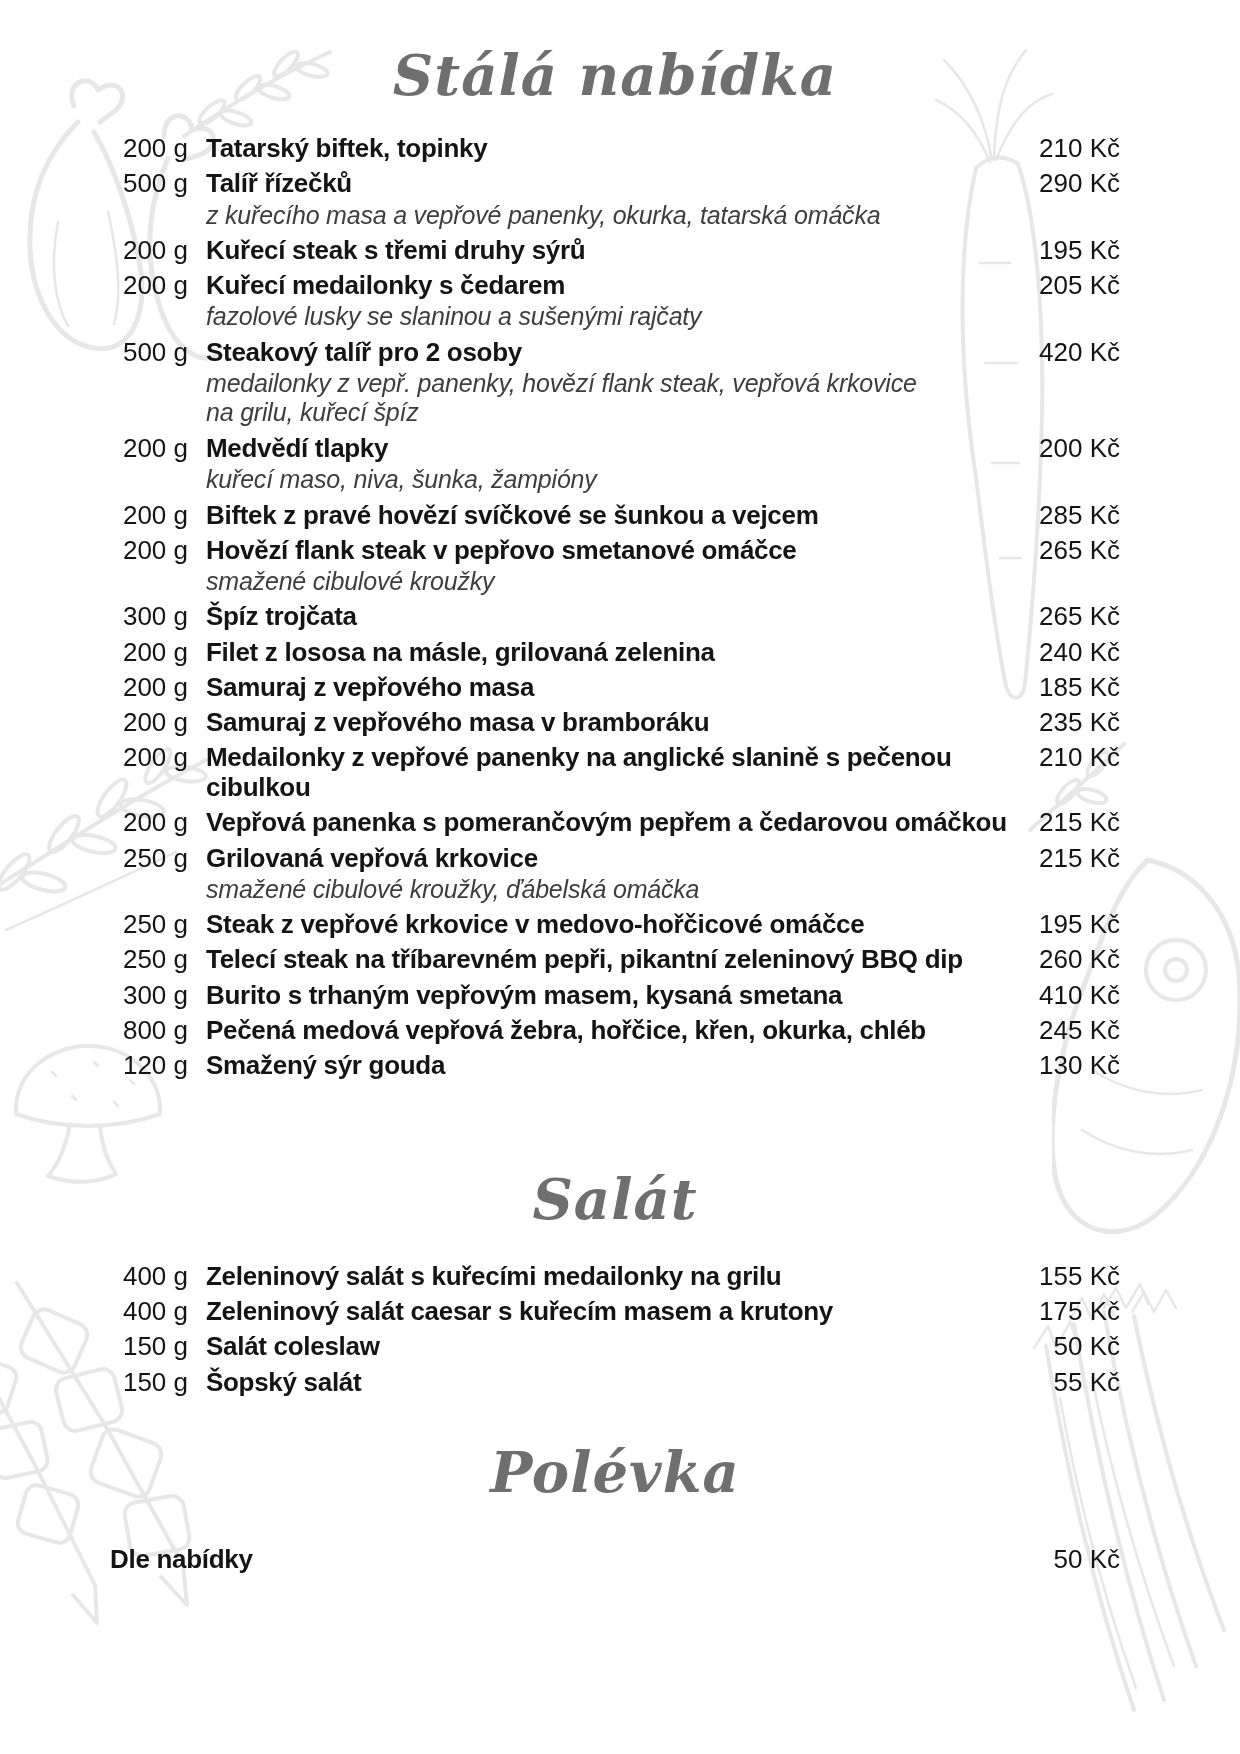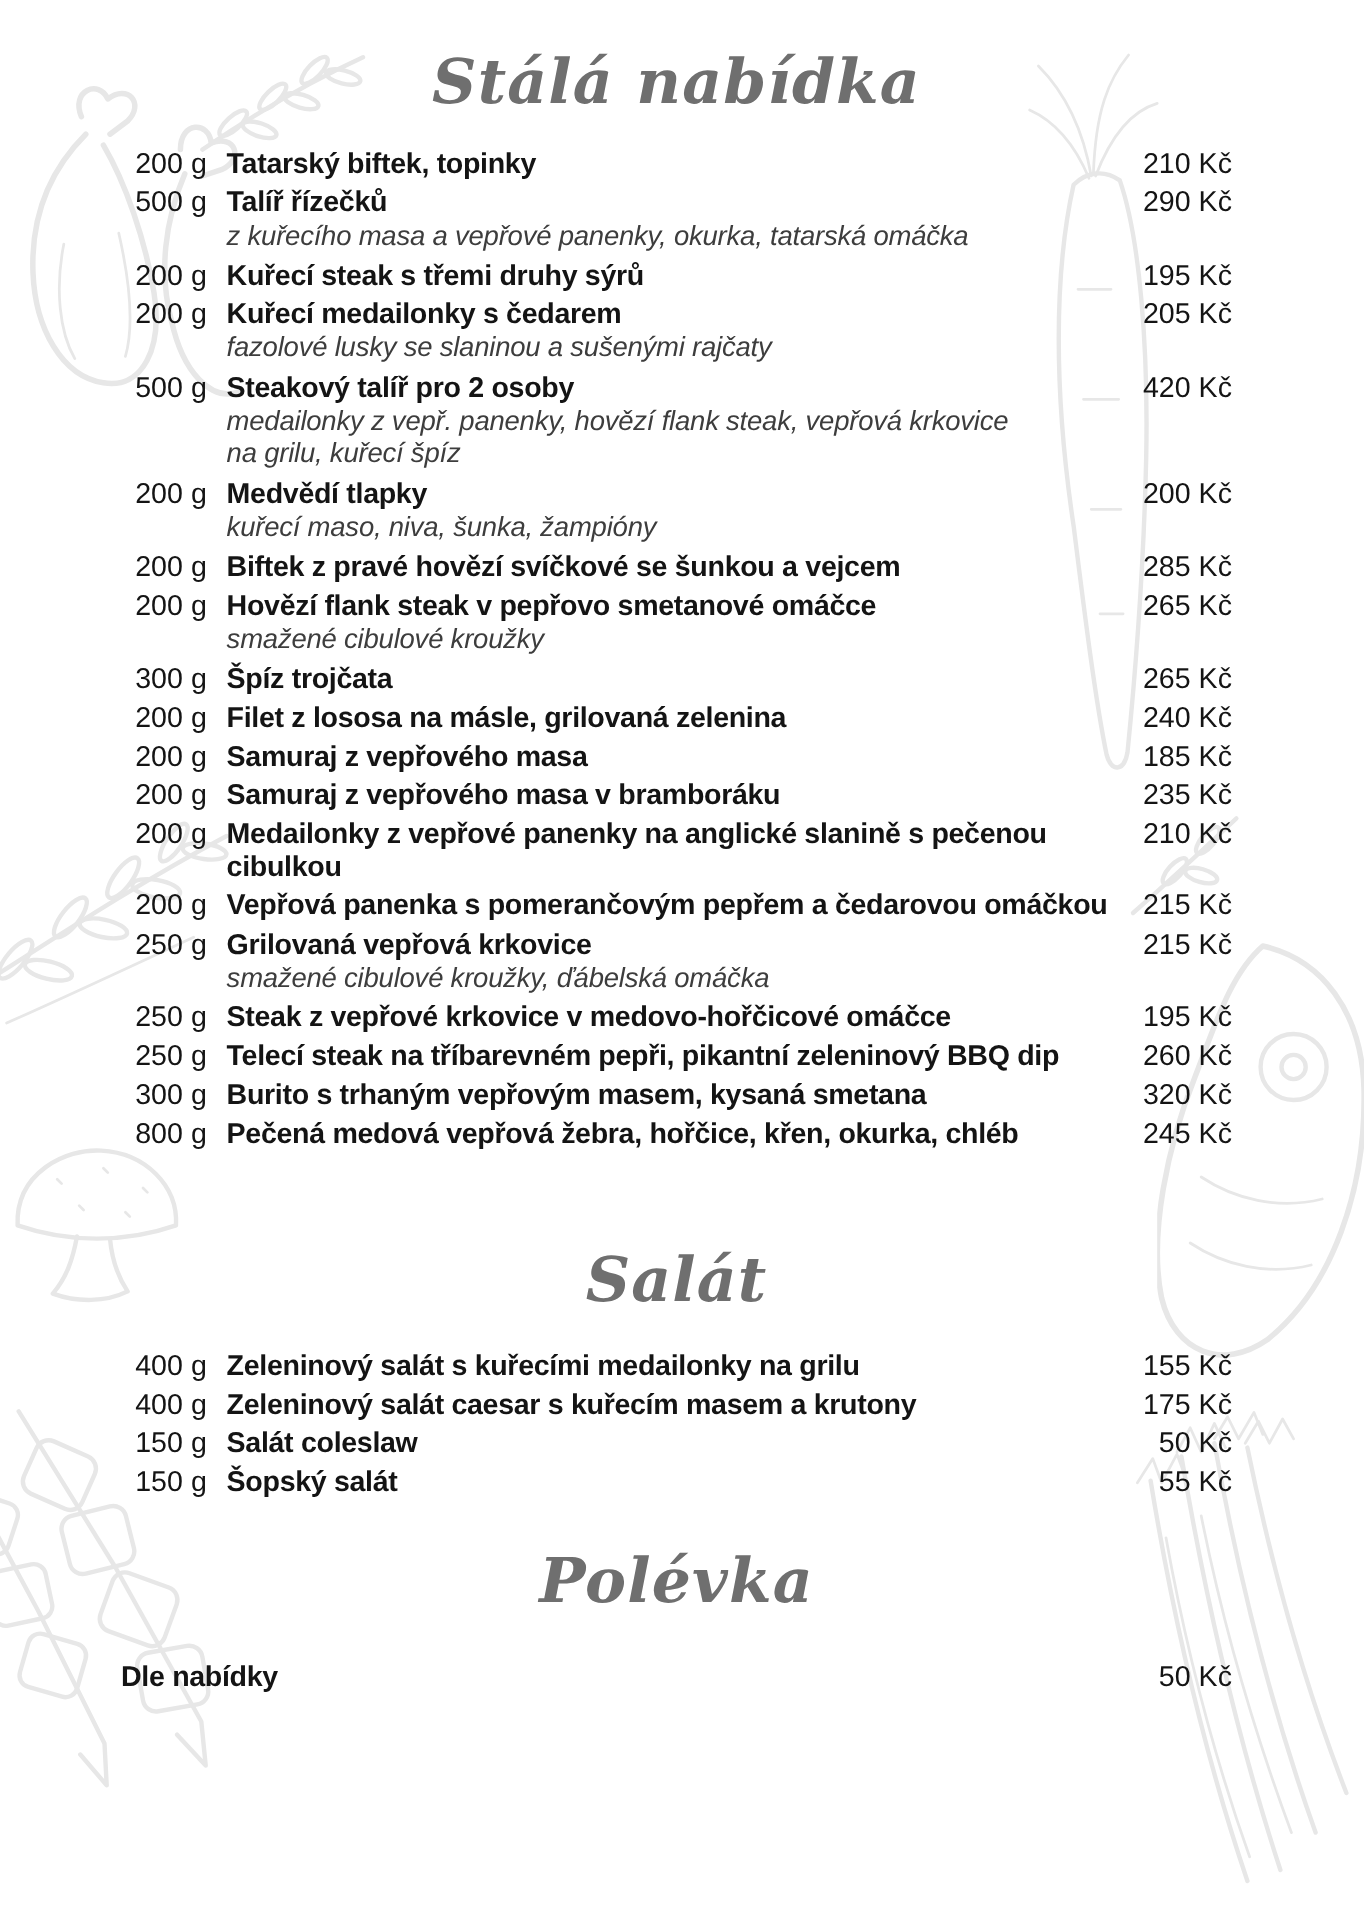--- a/index.html
+++ b/index.html
@@ -302,32 +302,40 @@
     </div>
     <div class="price">260 Kč</div>
   </div>
 
   <div class="row">
     <div class="weight">300 g</div>
     <div class="mid">
       <div class="name">Burito s trhaným vepřovým masem, kysaná smetana</div>
 
     </div>
-    <div class="price">320 Kč</div>
+    <div class="price">410 Kč</div>
   </div>
 
   <div class="row">
     <div class="weight">800 g</div>
     <div class="mid">
       <div class="name">Pečená medová vepřová žebra, hořčice, křen, okurka, chléb</div>
 
     </div>
     <div class="price">245 Kč</div>
   </div>
 
+  <div class="row">
+    <div class="weight">120 g</div>
+    <div class="mid">
+      <div class="name">Smažený sýr gouda</div>
+
+    </div>
+    <div class="price">130 Kč</div>
+  </div>
 </div>
   </section>
 
   <section class="menu-section">
     <h1 class="section-title">Salát</h1>
     <div class="rows">
   <div class="row">
     <div class="weight">400 g</div>
     <div class="mid">
       <div class="name">Zeleninový salát s kuřecími medailonky na grilu</div>

